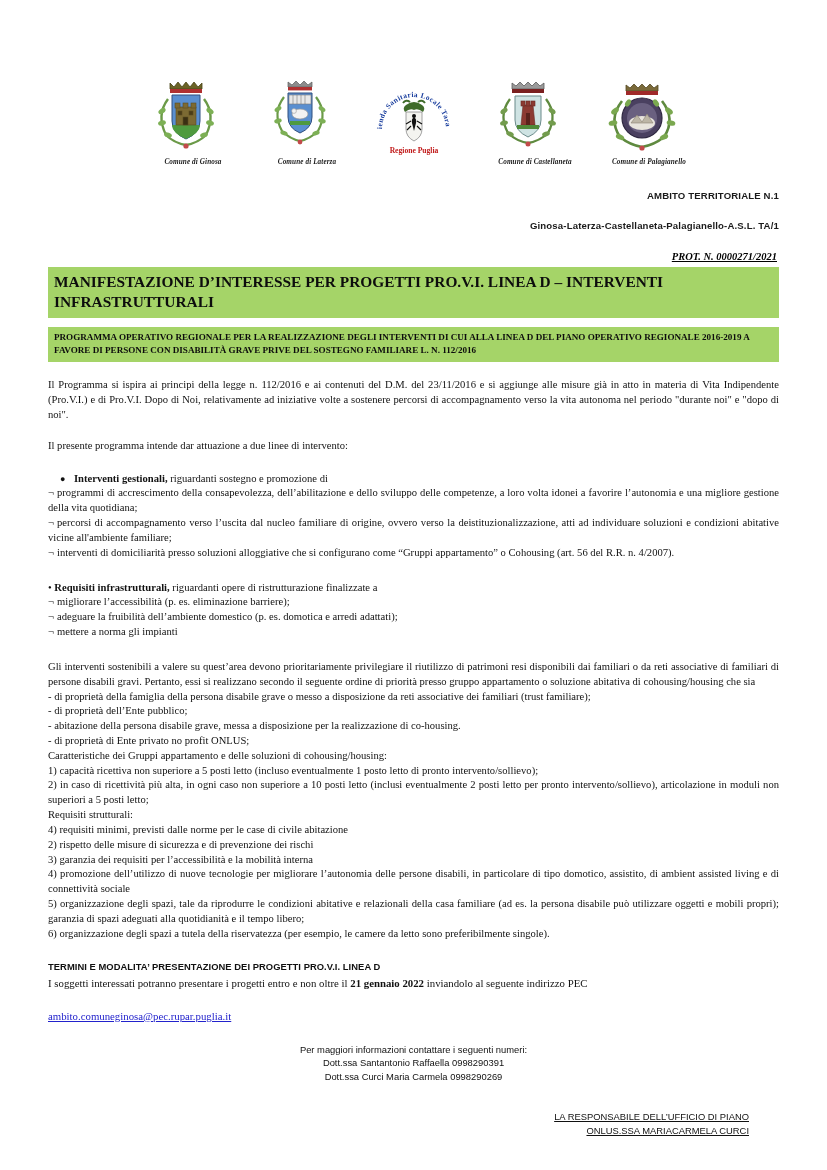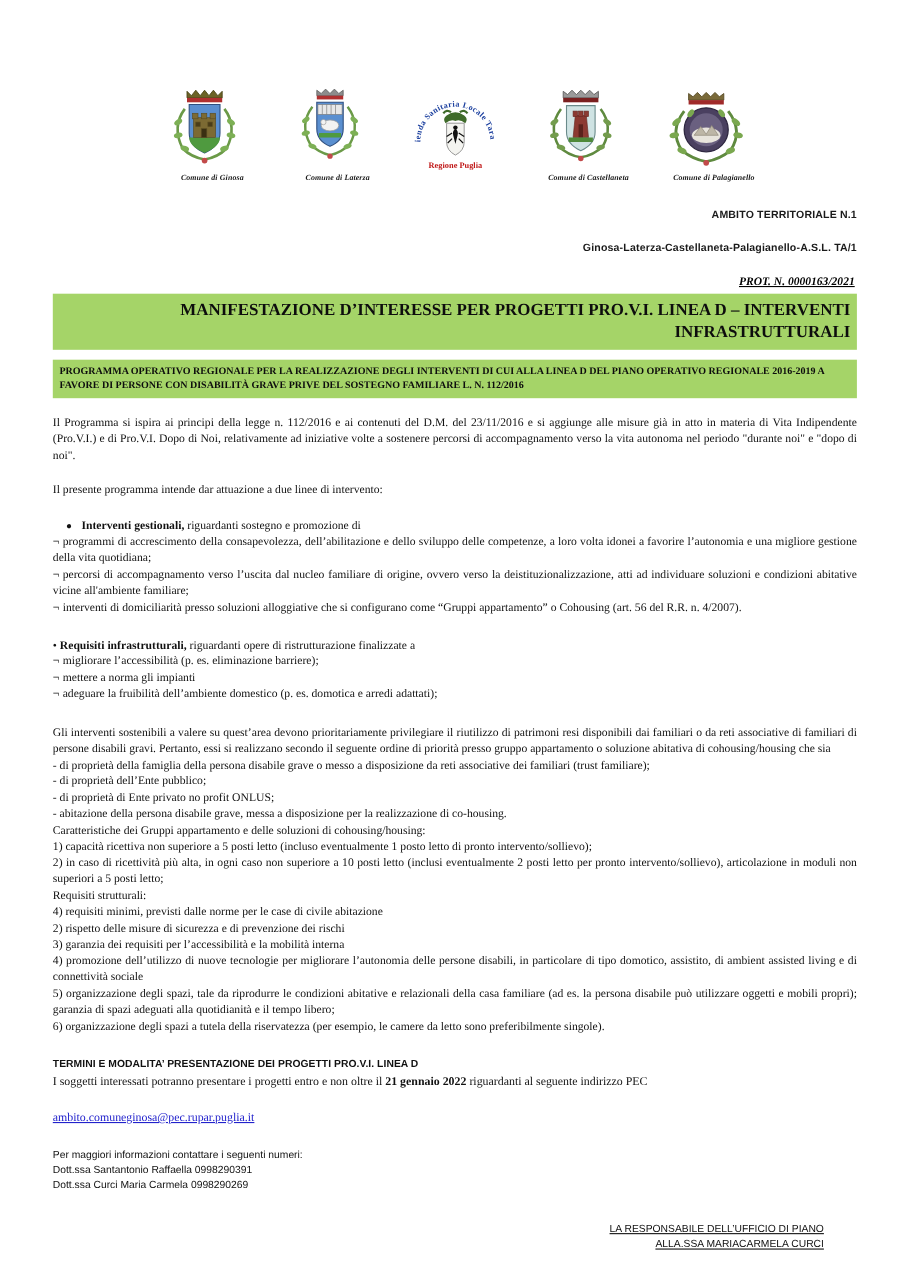--- a/index.html
+++ b/index.html
@@ -77,21 +77,21 @@
     text-decoration: underline;
     margin-top: 20px;
     padding-right: 2px;
   }
 
   
   .banner-title {
     background: #a5d468;
     margin-top: 5px;
     padding: 5px 6px 7px 6px;
-    text-align: right;
+    text-align: left;
     font-family: "Liberation Serif", serif;
     font-weight: bold;
     font-size: 15.4px;
     line-height: 1.28;
     color: #0d0d0d;
   }
   .banner-sub {
     background: #a5d468;
     margin-top: 9px;
     padding: 4px 6px 5px 6px;
@@ -163,20 +163,21 @@
     text-decoration: underline;
     display: inline-block;
     margin-top: 18px;
   }
   .contact-line {
     font-family: "Liberation Sans", sans-serif;
     font-size: 9.4px;
     color: #111111;
     margin: 0;
     line-height: 1.45;
+    text-align: center;
   }
   .sign-block {
     margin-top: 26px;
     text-align: right;
     font-family: "Liberation Sans", sans-serif;
     font-size: 9.4px;
     line-height: 1.5;
     color: #111111;
     padding-right: 30px;
     text-decoration: underline;
@@ -335,21 +336,21 @@
         </svg>
       </div>
       <div class="logo-caption">Comune di Palagianello</div>
     </div>
 
   </div>
 
   <div class="hdr-line hdr-1">AMBITO TERRITORIALE N.1</div>
   <div class="hdr-line hdr-2">Ginosa-Laterza-Castellaneta-Palagianello-A.S.L. TA/1</div>
 
-  <div class="prot">PROT. N. 0000163/2021</div>
+  <div class="prot">PROT. N. 0000271/2021</div>
 
   <div class="banner-title">
     <div>MANIFESTAZIONE D’INTERESSE PER PROGETTI PRO.V.I. LINEA D – INTERVENTI</div>
     <div>INFRASTRUTTURALI</div>
   </div>
 
   <div class="banner-sub">PROGRAMMA OPERATIVO REGIONALE PER LA REALIZZAZIONE DEGLI INTERVENTI DI CUI ALLA LINEA D DEL PIANO OPERATIVO REGIONALE 2016-2019 A FAVORE DI PERSONE CON DISABILITÀ GRAVE PRIVE DEL SOSTEGNO FAMILIARE L. N. 112/2016</div>
 
   <div class="body-wrap">
 
@@ -366,55 +367,55 @@
     </div>
 
     <p class="neg-row"><span class="neg-mark">¬</span><span>programmi di accrescimento della consapevolezza, dell’abilitazione e dello sviluppo delle competenze, a loro volta idonei a favorire l’autonomia e una migliore gestione della vita quotidiana;</span></p>
     <p class="neg-row"><span class="neg-mark">¬</span><span>percorsi di accompagnamento verso l’uscita dal nucleo familiare di origine, ovvero verso la deistituzionalizzazione, atti ad individuare soluzioni e condizioni abitative vicine all'ambiente familiare;</span></p>
     <p class="neg-row"><span class="neg-mark">¬</span><span>interventi di domiciliarità presso soluzioni alloggiative che si configurano come “Gruppi appartamento” o Cohousing (art. 56 del R.R. n. 4/2007).</span></p>
 
     <div class="gap-20"></div>
     <p class="plain"><span>•&nbsp;</span><b class="lbl">Requisiti infrastrutturali,</b><span> riguardanti opere di ristrutturazione finalizzate a</span></p>
 
     <p class="neg-row"><span class="neg-mark">¬</span><span>migliorare l’accessibilità (p. es. eliminazione barriere);</span></p>
+    <p class="neg-row"><span class="neg-mark">¬</span><span>adeguare la fruibilità dell’ambiente domestico (p. es. domotica e arredi adattati);</span></p>
     <p class="neg-row"><span class="neg-mark">¬</span><span>mettere a norma gli impianti</span></p>
-    <p class="neg-row"><span class="neg-mark">¬</span><span>adeguare la fruibilità dell’ambiente domestico (p. es. domotica e arredi adattati);</span></p>
 
     <div class="gap-20"></div>
     <p class="just">Gli interventi sostenibili a valere su quest’area devono prioritariamente privilegiare il riutilizzo di patrimoni resi disponibili dai familiari o da reti associative di familiari di persone disabili gravi. Pertanto, essi si realizzano secondo il seguente ordine di priorità presso gruppo appartamento o soluzione abitativa di cohousing/housing che sia</p>
 
     <p class="plain"> - di proprietà della famiglia della persona disabile grave o messo a disposizione da reti associative dei familiari (trust familiare);</p>
     <p class="plain"> - di proprietà dell’Ente pubblico;</p>
+    <p class="plain">- abitazione della persona disabile grave, messa a disposizione per la realizzazione di co-housing.</p>
     <p class="plain">- di proprietà di Ente privato no profit ONLUS;</p>
-    <p class="plain">- abitazione della persona disabile grave, messa a disposizione per la realizzazione di co-housing.</p>
 
     <p class="plain">Caratteristiche dei Gruppi appartamento e delle soluzioni di cohousing/housing:</p>
     <p class="just">1) capacità ricettiva non superiore a 5 posti letto (incluso eventualmente 1 posto letto di pronto intervento/sollievo);</p>
     <p class="just">2) in caso di ricettività più alta, in ogni caso non superiore a 10 posti letto (inclusi eventualmente 2 posti letto per pronto intervento/sollievo), articolazione in moduli non superiori a 5 posti letto;</p>
 
     <p class="plain">Requisiti strutturali:</p>
     <p class="just">4) requisiti minimi, previsti dalle norme per le case di civile abitazione</p>
     <p class="just">2) rispetto delle misure di sicurezza e di prevenzione dei rischi</p>
     <p class="just">3) garanzia dei requisiti per l’accessibilità e la mobilità interna</p>
     <p class="just">4) promozione dell’utilizzo di nuove tecnologie per migliorare l’autonomia delle persone disabili, in particolare di tipo domotico, assistito, di ambient assisted living e di connettività sociale</p>
     <p class="just">5) organizzazione degli spazi, tale da riprodurre le condizioni abitative e relazionali della casa familiare (ad es. la persona disabile può utilizzare oggetti e mobili propri); garanzia di spazi adeguati alla quotidianità e il tempo libero;</p>
     <p class="just">6) organizzazione degli spazi a tutela della riservatezza (per esempio, le camere da letto sono preferibilmente singole).</p>
 
     
     <div class="gap-18"></div>
     <p class="sans-head">TERMINI E MODALITA’ PRESENTAZIONE DEI PROGETTI PRO.V.I. LINEA D</p>
-    <p class="terms-line"><span>I soggetti interessati potranno presentare i progetti entro e non oltre il </span><b>21 gennaio 2022</b><span> riguardanti al seguente indirizzo PEC</span></p>
+    <p class="terms-line"><span>I soggetti interessati potranno presentare i progetti entro e non oltre il </span><b>21 gennaio 2022</b><span> inviandolo al seguente indirizzo PEC</span></p>
     <a class="email-link" href="#">ambito.comuneginosa@pec.rupar.puglia.it</a>
 
     
     <div class="gap-18"></div>
     <p class="contact-line">Per maggiori informazioni contattare i seguenti numeri:</p>
     <p class="contact-line">Dott.ssa Santantonio Raffaella 0998290391</p>
     <p class="contact-line">Dott.ssa Curci Maria Carmela 0998290269</p>
 
     
     <div class="sign-block">
       <div>LA RESPONSABILE DELL’UFFICIO DI PIANO</div>
-      <div>ALLA.SSA MARIACARMELA CURCI</div>
+      <div>ONLUS.SSA MARIACARMELA CURCI</div>
     </div>
 
   </div>
 </div>
 
 </body></html>

